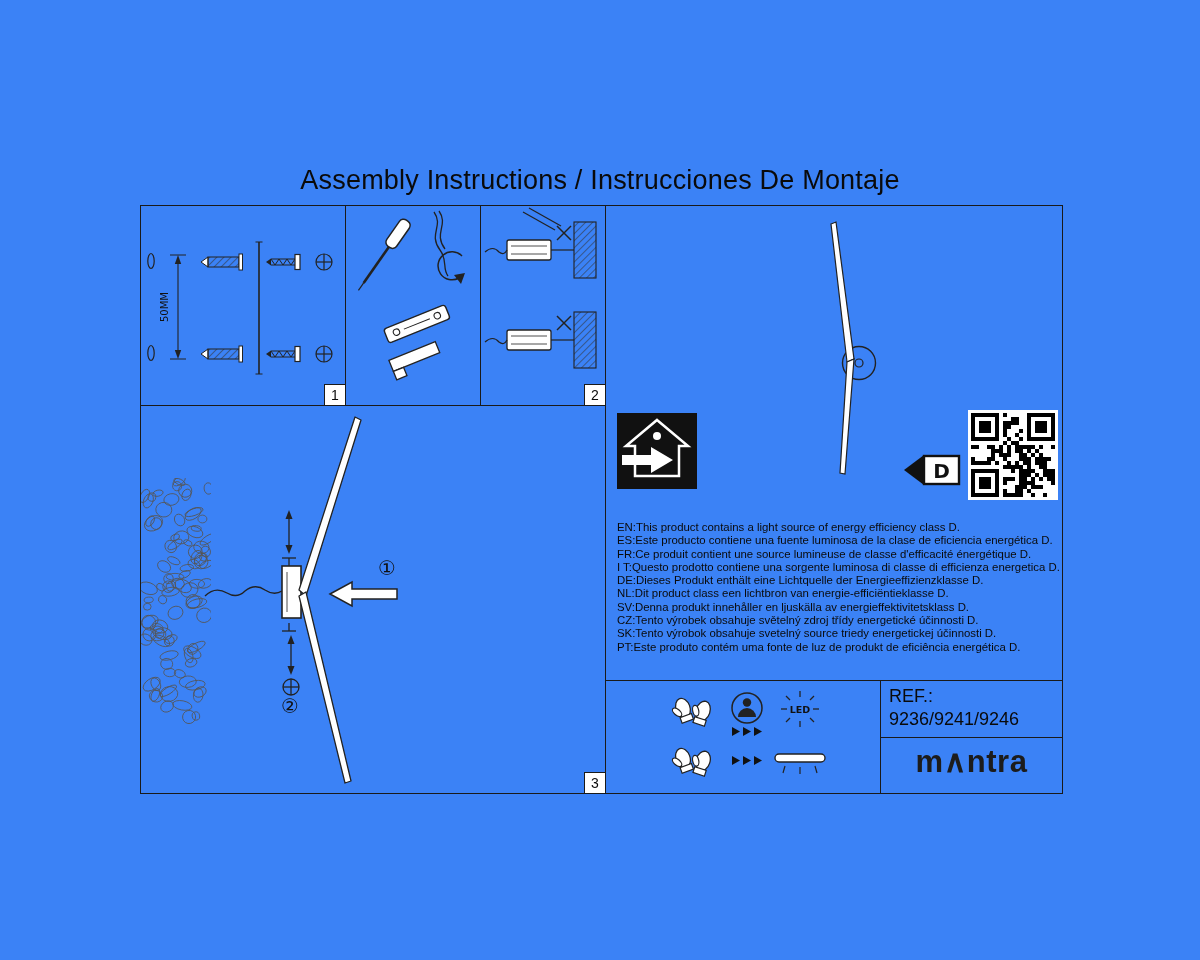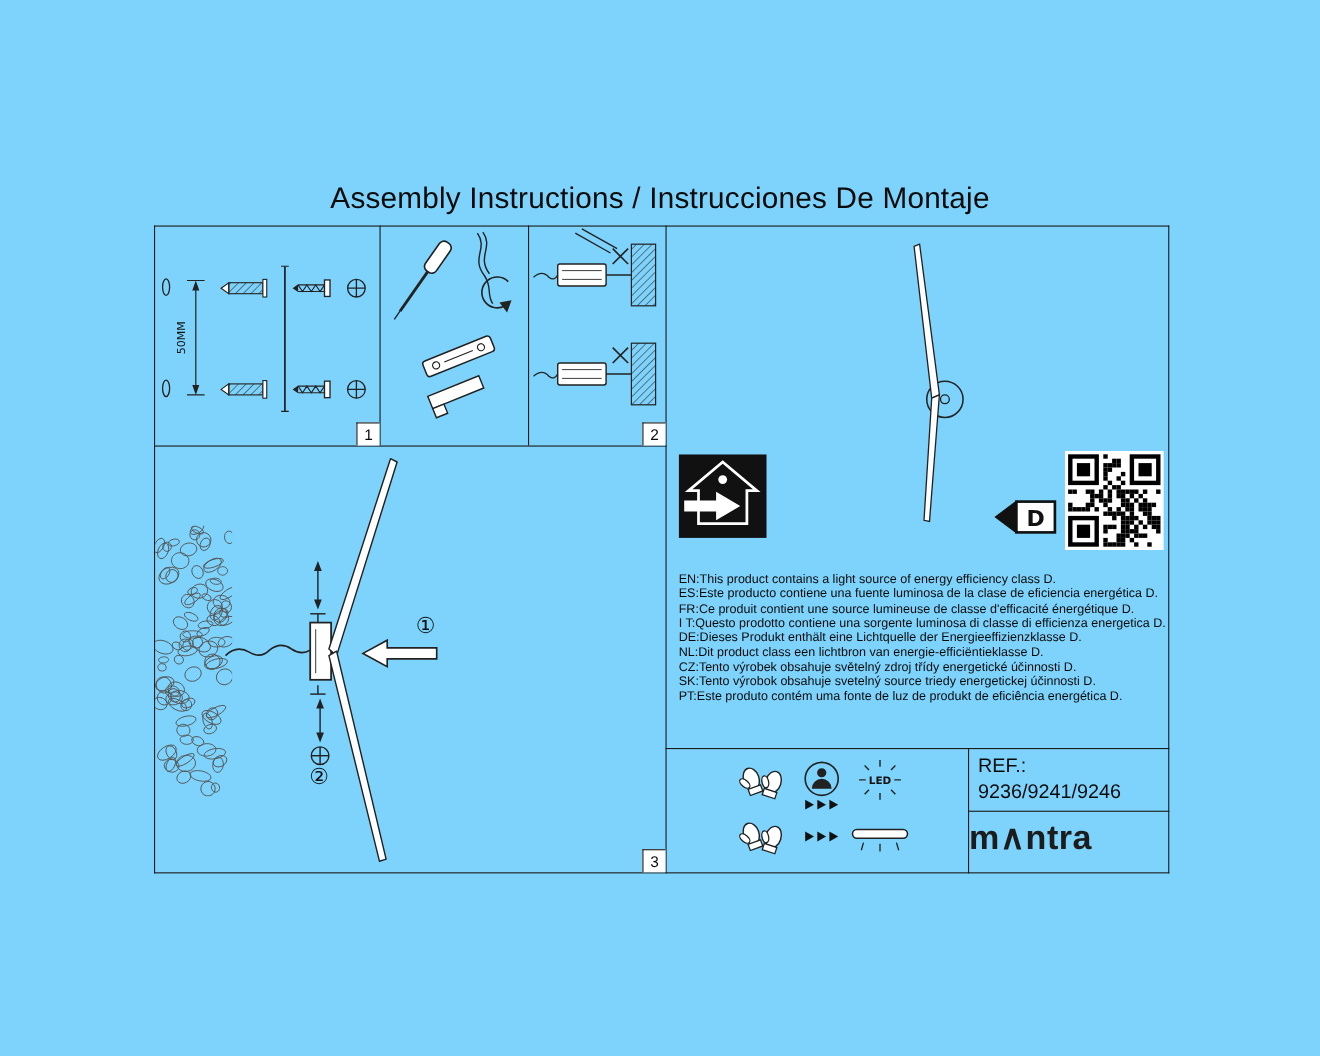--- a/index.html
+++ b/index.html
@@ -1,30 +1,30 @@
 <!DOCTYPE html>
 <html><head>
 <meta charset="utf-8">
 <style>
   *{margin:0;padding:0;box-sizing:border-box}
   html,body{width:1200px;height:960px;background:#fff}
   body{font-family:"Liberation Sans",sans-serif;color:#111;position:relative}
-  .sheet{position:absolute;inset:0;background:#7dd3fc;overflow:hidden}
+  .sheet{position:absolute;inset:0;background:#3b82f6;overflow:hidden}
   .ln{position:absolute;background:#1a1a1a}
   .title{position:absolute;left:0;top:165px;width:100%;text-align:center;
          font-size:27px;font-weight:400;color:#0a0a0a;letter-spacing:.2px}
   .step{position:absolute;width:21px;height:21px;border-left:1.4px solid #1a1a1a;
         border-top:1.4px solid #1a1a1a;display:flex;align-items:center;justify-content:center;
         font-size:14px;color:#0a0a0a;background:#fff}
   .abs{position:absolute}
   .spec{position:absolute;left:617px;top:489px;font-size:12.2px;line-height:15px;
         white-space:pre;color:#0a0a0a}
   .langs{position:absolute;left:617px;top:521px;font-size:11.4px;line-height:13.3px;color:#0a0a0a}
   .ref{position:absolute;left:889px;top:685px;font-size:18px;line-height:23px;color:#0a0a0a}
-  .brand{position:absolute;left:881px;top:743px;width:181px;text-align:left;
+  .brand{position:absolute;left:881px;top:743px;width:181px;text-align:center;
          font-size:31px;font-weight:bold;letter-spacing:.5px;color:#1c1c1c}
   .brand .caret{font-weight:bold}
   svg text{font-family:"DejaVu Sans","Liberation Sans",sans-serif}
 </style>
 </head>
 <body>
 
 <div class="sheet">
 
   <h1 class="title">Assembly Instructions / Instrucciones De Montaje</h1>
@@ -451,20 +451,21 @@
       <rect x="11" y="67" width="12" height="12" fill="#000"></rect>
     </svg>
 
   <div class="langs">
     <div>EN:This product contains a light source of energy efficiency class D.</div>
     <div>ES:Este producto contiene una fuente luminosa de la clase de eficiencia energética D.</div>
     <div>FR:Ce produit contient une source lumineuse de classe d'efficacité énergétique D.</div>
     <div>I T:Questo prodotto contiene una sorgente luminosa di classe di efficienza energetica D.</div>
     <div>DE:Dieses Produkt enthält eine Lichtquelle der Energieeffizienzklasse D.</div>
     <div>NL:Dit product class een lichtbron van energie-efficiëntieklasse D.</div>
+    <div>SV:Denna produkt innehåller en ljuskälla av energieffektivitetsklass D.</div>
     <div>CZ:Tento výrobek obsahuje světelný zdroj třídy energetické účinnosti D.</div>
     <div>SK:Tento výrobok obsahuje svetelný source triedy energetickej účinnosti D.</div>
     <div>PT:Este produto contém uma fonte de luz de produkt de eficiência energética D.</div>
   </div>
 
   <svg class="abs" style="left:615px;top:686px" width="265" height="106" viewBox="0 0 265 106">
     <defs>
       <g id="glove">
         <ellipse cx="0" cy="0" rx="7" ry="10" fill="#fff" stroke="#222" stroke-width="1.3"></ellipse>
         <ellipse cx="-7" cy="2" rx="3" ry="5.5" fill="#fff" stroke="#222" stroke-width="1.2" transform="rotate(-30 -7 2)"></ellipse>

